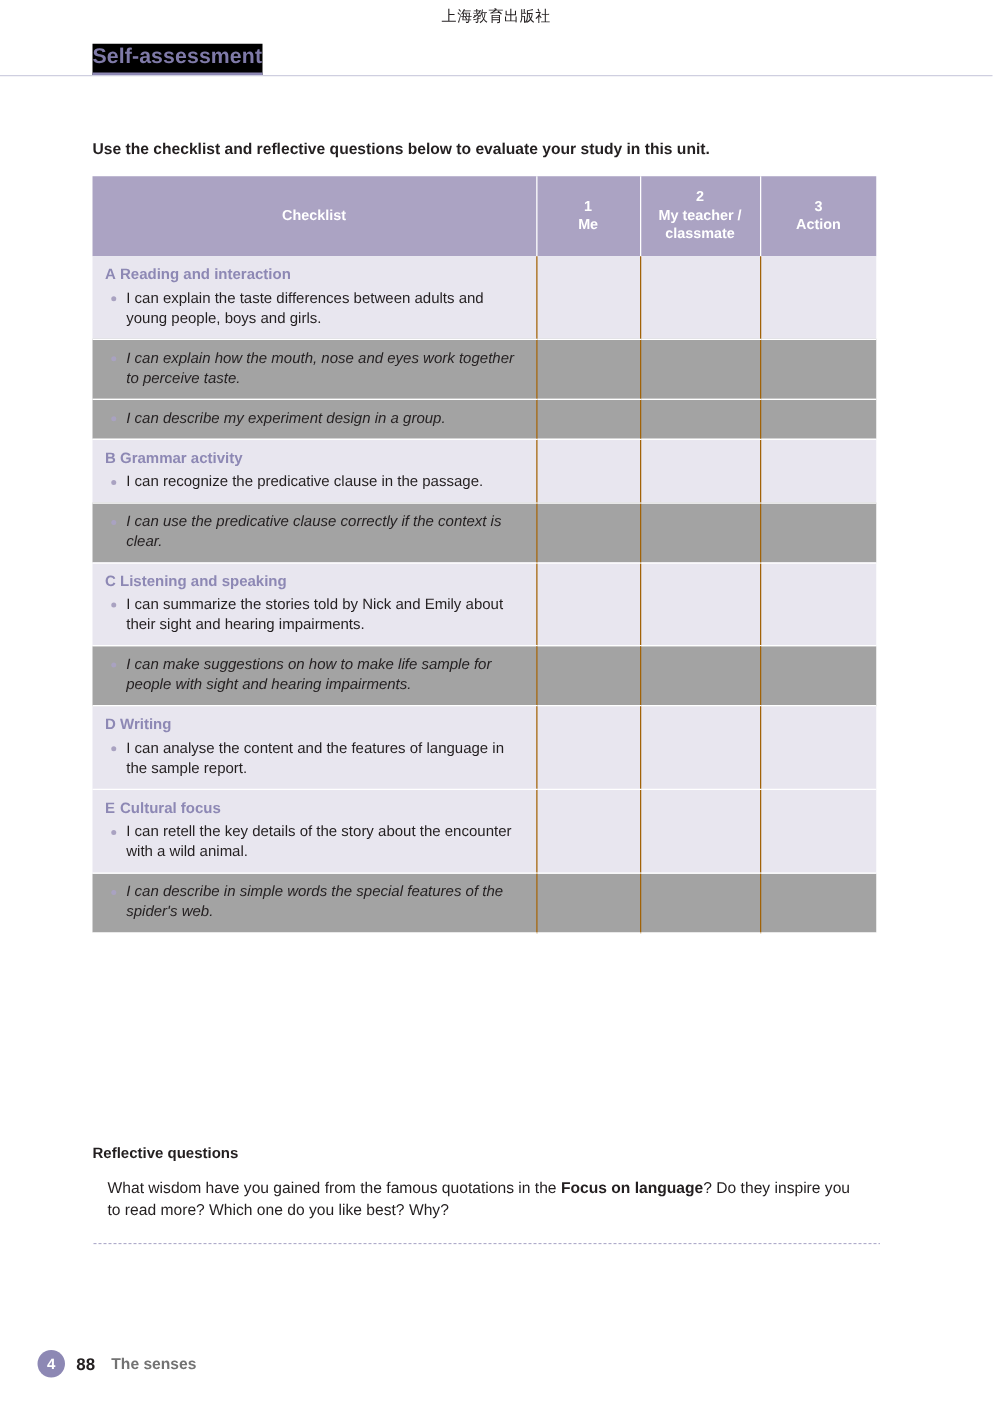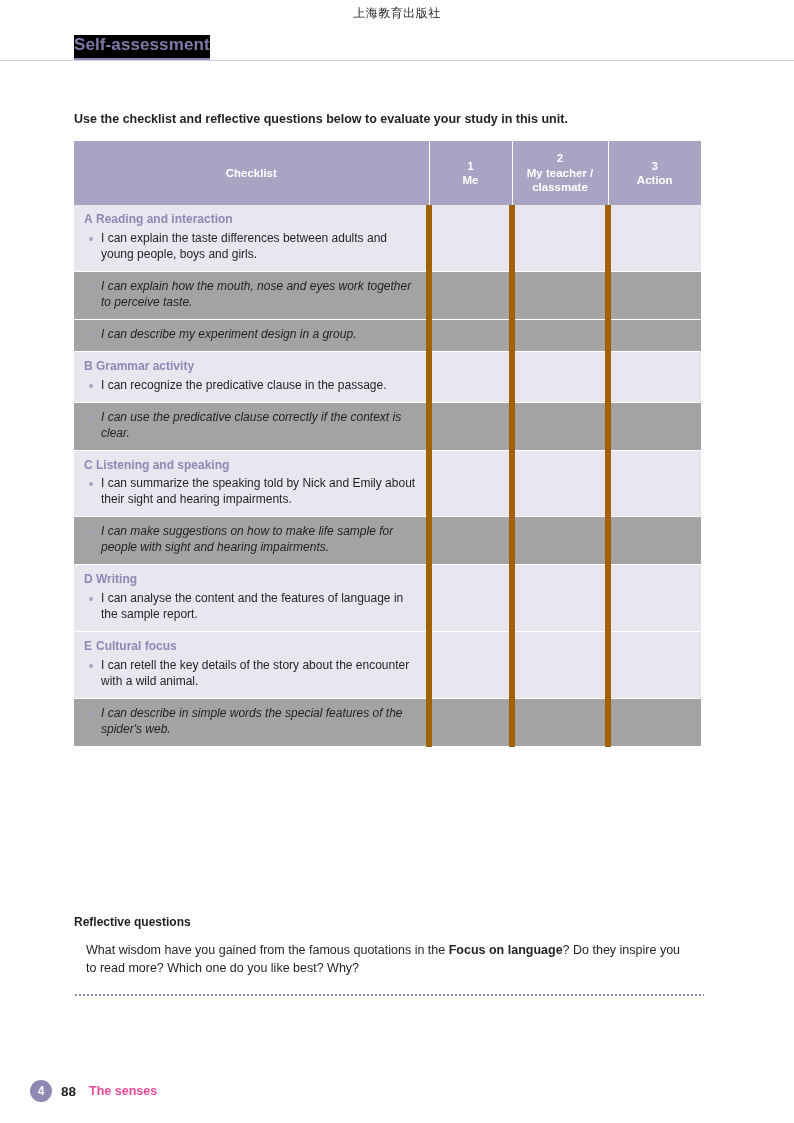--- a/index.html
+++ b/index.html
@@ -87,21 +87,21 @@
     height: 44px;
   }
   .checklist-table th:last-child { border-right: none; }
   .col-checklist { width: 355px; }
   .col-me { width: 83px; }
   .col-teacher { width: 96px; }
   .col-action { width: 93px; }
 
   .checklist-table td {
     vertical-align: top;
-    border-right: 6px solid #a16207;
+    border-right: 1px solid #a16207;
     border-bottom: 1px solid #ffffff;
   }
   .checklist-table td:last-child { border-right: none; }
 
   tr.shade td { background: #e8e6ef; }
   tr.plain td { background: #a3a3a3; font-style: italic; }
 
   td.desc {
     padding: 7px 10px 8px 10px;
     font-size: 12px;
@@ -186,21 +186,21 @@
     justify-content: center;
   }
   .page-num {
     font-size: 13.5px;
     font-weight: bold;
     color: #231f20;
   }
   .footer-title {
     font-size: 12.5px;
     font-weight: bold;
-    color: #ec4899;
+    color: #737373;
     margin-left: 4px;
   }
 </style>
 </head>
 <body>
 
 <div class="page">
 
   <div class="publisher">上海教育出版社</div>
 
@@ -272,21 +272,21 @@
           <td class="desc">
             <div class="bullet-row">I can use the predicative clause correctly if the context is clear.</div>
           </td>
           <td>&nbsp;</td>
           <td>&nbsp;</td>
           <td>&nbsp;</td>
         </tr>
         <tr class="shade">
           <td class="desc">
             <div class="section-head"><span class="letter">C </span><span>Listening and speaking</span></div>
-            <div class="bullet-row">I can summarize the speaking told by Nick and Emily about their sight and hearing impairments.</div>
+            <div class="bullet-row">I can summarize the stories told by Nick and Emily about their sight and hearing impairments.</div>
           </td>
           <td>&nbsp;</td>
           <td>&nbsp;</td>
           <td>&nbsp;</td>
         </tr>
         <tr class="plain">
           <td class="desc">
             <div class="bullet-row">I can make suggestions on how to make life sample for people with sight and hearing impairments.</div>
           </td>
           <td>&nbsp;</td>

